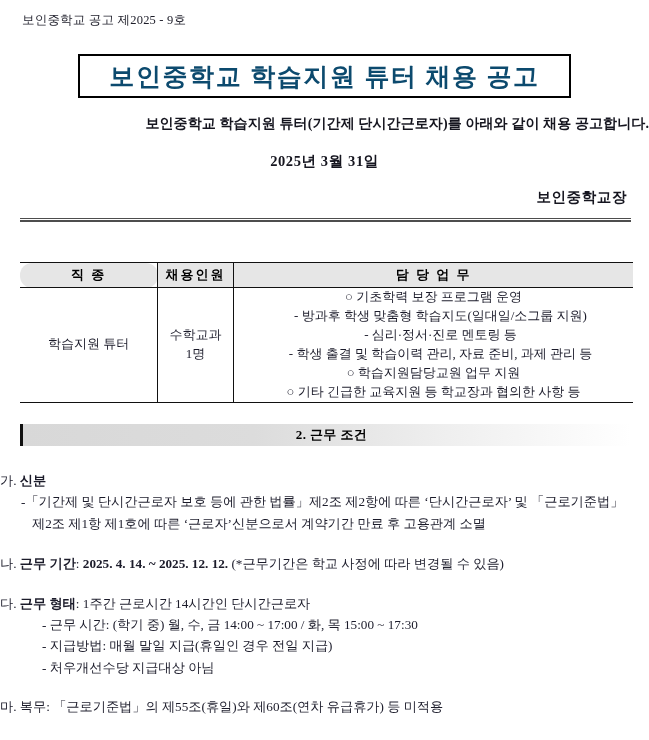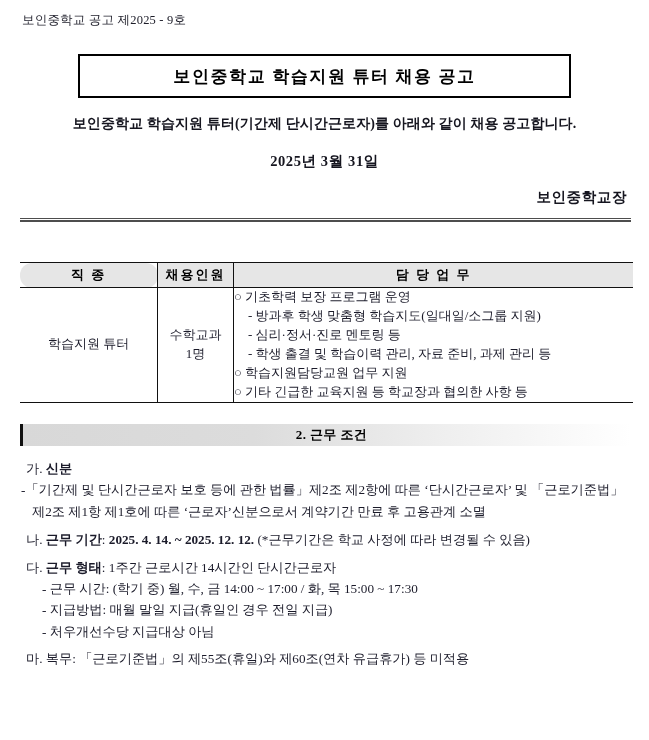--- a/index.html
+++ b/index.html
@@ -41,34 +41,34 @@
     width: 493px;
     height: 44px;
     border: 1px solid #000;
     box-shadow: 0 0 0 1px #000 inset;
     box-sizing: border-box;
     display: flex;
     align-items: center;
     justify-content: center;
   }
   .title-text {
-    font-size: 17px;
+    font-size: 25px;
     font-weight: bold;
     letter-spacing: 1.6px;
-    color: #000000;
+    color: #0c4a6e;
     white-space: nowrap;
   }
 
   
   .lead {
     position: absolute;
     left: 0;
     top: 115px;
     width: 649px;
-    text-align: center;
+    text-align: right;
     font-size: 14px;
     font-weight: bold;
     letter-spacing: 0.1px;
     color: #15151f;
     white-space: nowrap;
   }
   .date-line {
     position: absolute;
     left: 0;
     top: 152px;
@@ -156,21 +156,21 @@
     height: 104px;
     font-size: 13px;
     color: #1b1b2a;
   }
   .cell-center {
     text-align: center;
     line-height: 1.45;
   }
   .cell-duty {
     padding: 5px 0 5px 10px;
-    text-align: left;
+    text-align: center;
     line-height: 1.46;
   }
   .duty-line {
     white-space: nowrap;
     display: block;
   }
   .duty-line.lvl1 { padding-left: 0; }
   .duty-line.lvl2 { padding-left: 14px; }
 
   
@@ -180,22 +180,21 @@
     top: 452px;
     width: 649px;
   }
   .item {
     font-size: 13.2px;
     line-height: 1.62;
     color: #1b1b2a;
     white-space: nowrap;
   }
   .item-head {
-    padding-left: 26px;
-    margin-top: 6px;
+    margin-top: 18px;
   }
   .item-head .marker { font-weight: normal; }
   .item-head .term { font-weight: bold; }
   .sub {
     padding-left: 42px;
     white-space: nowrap;
   }
   .sub-wrap {
     padding-left: 32px;
     white-space: normal;

